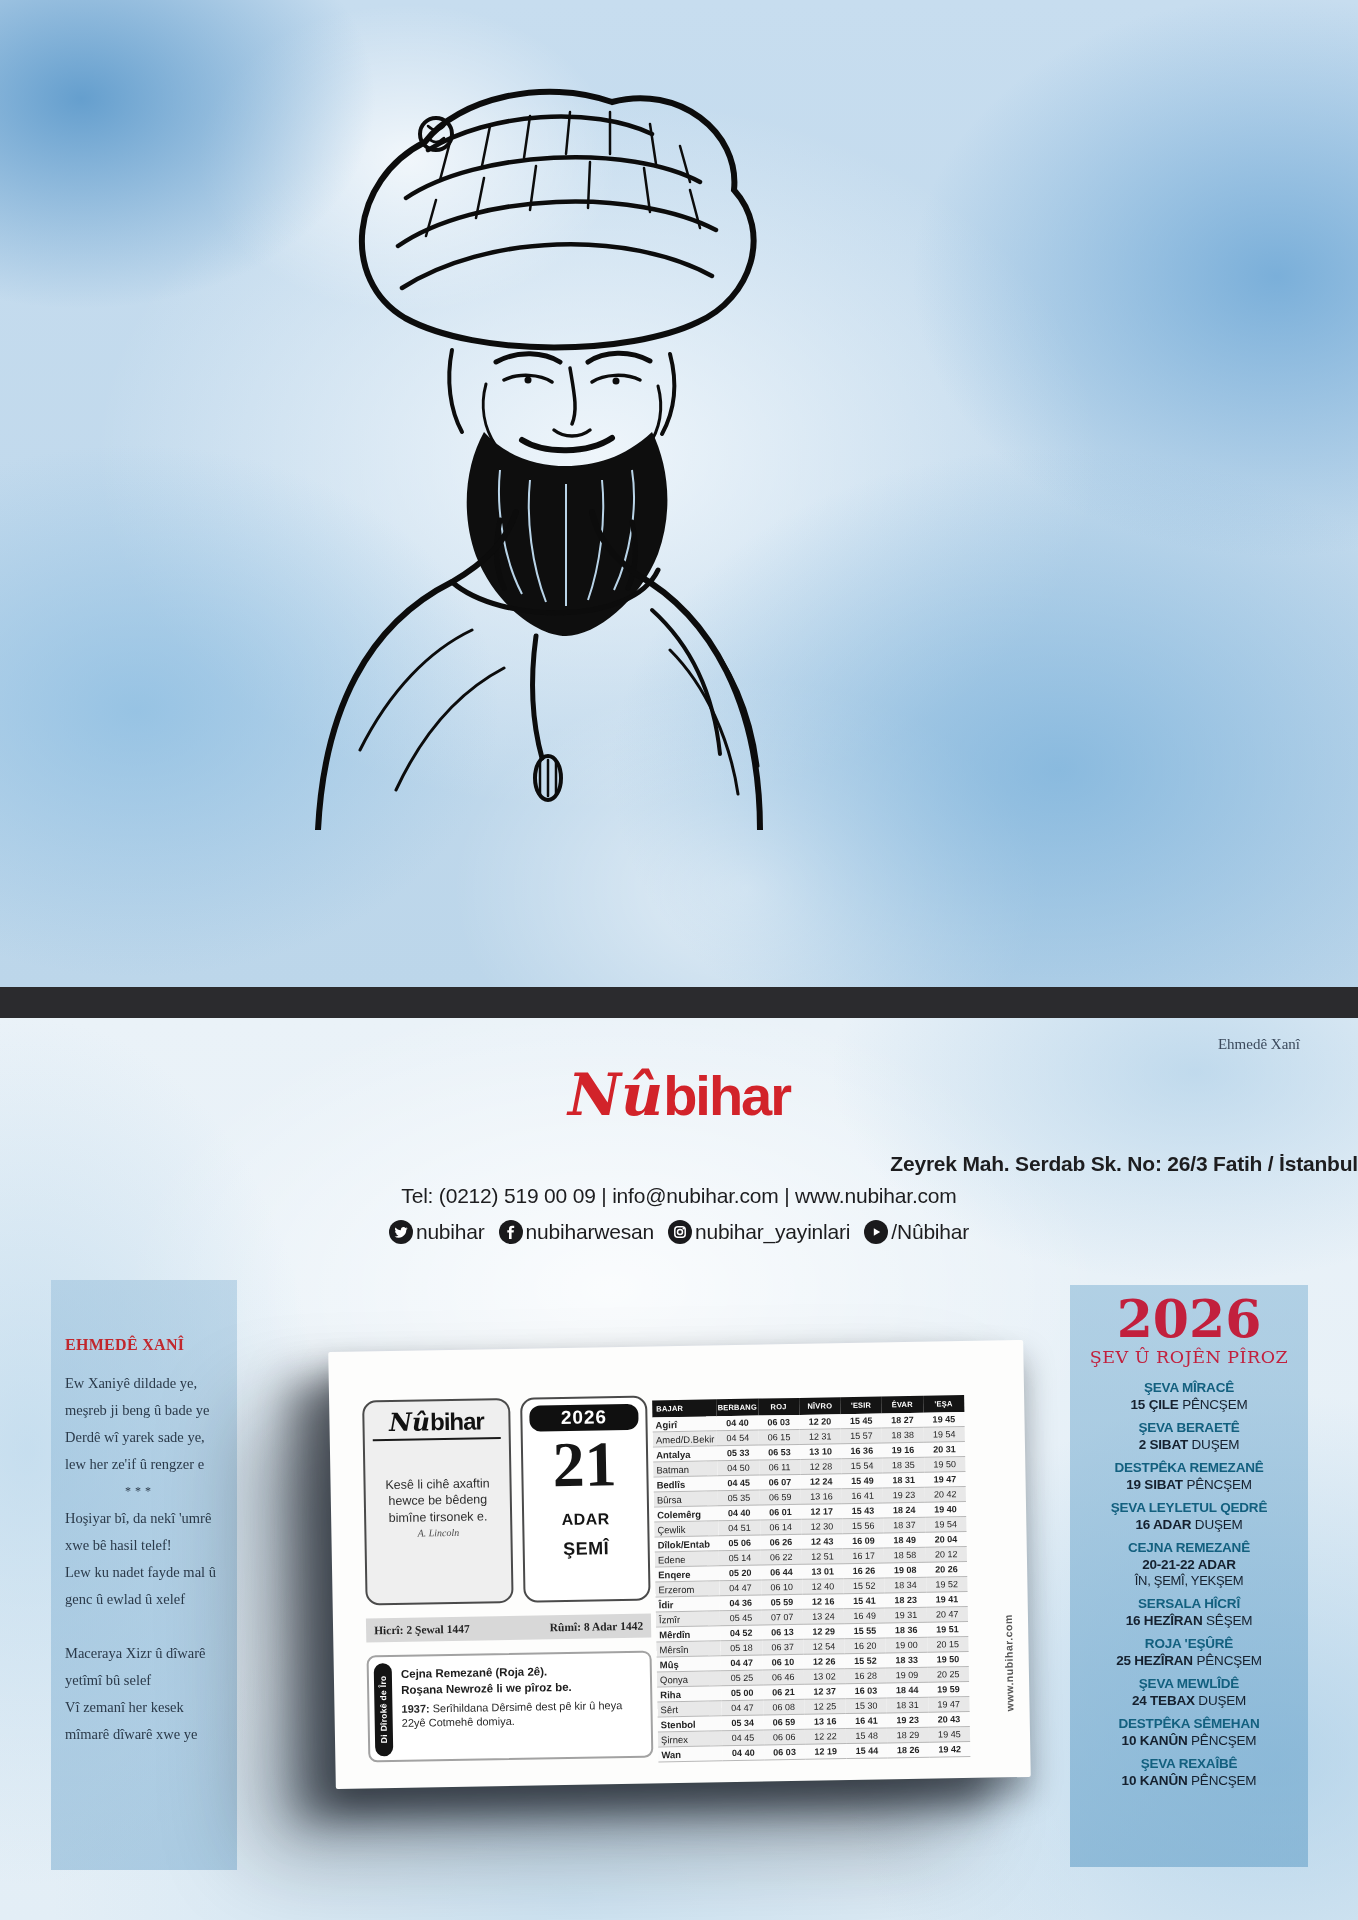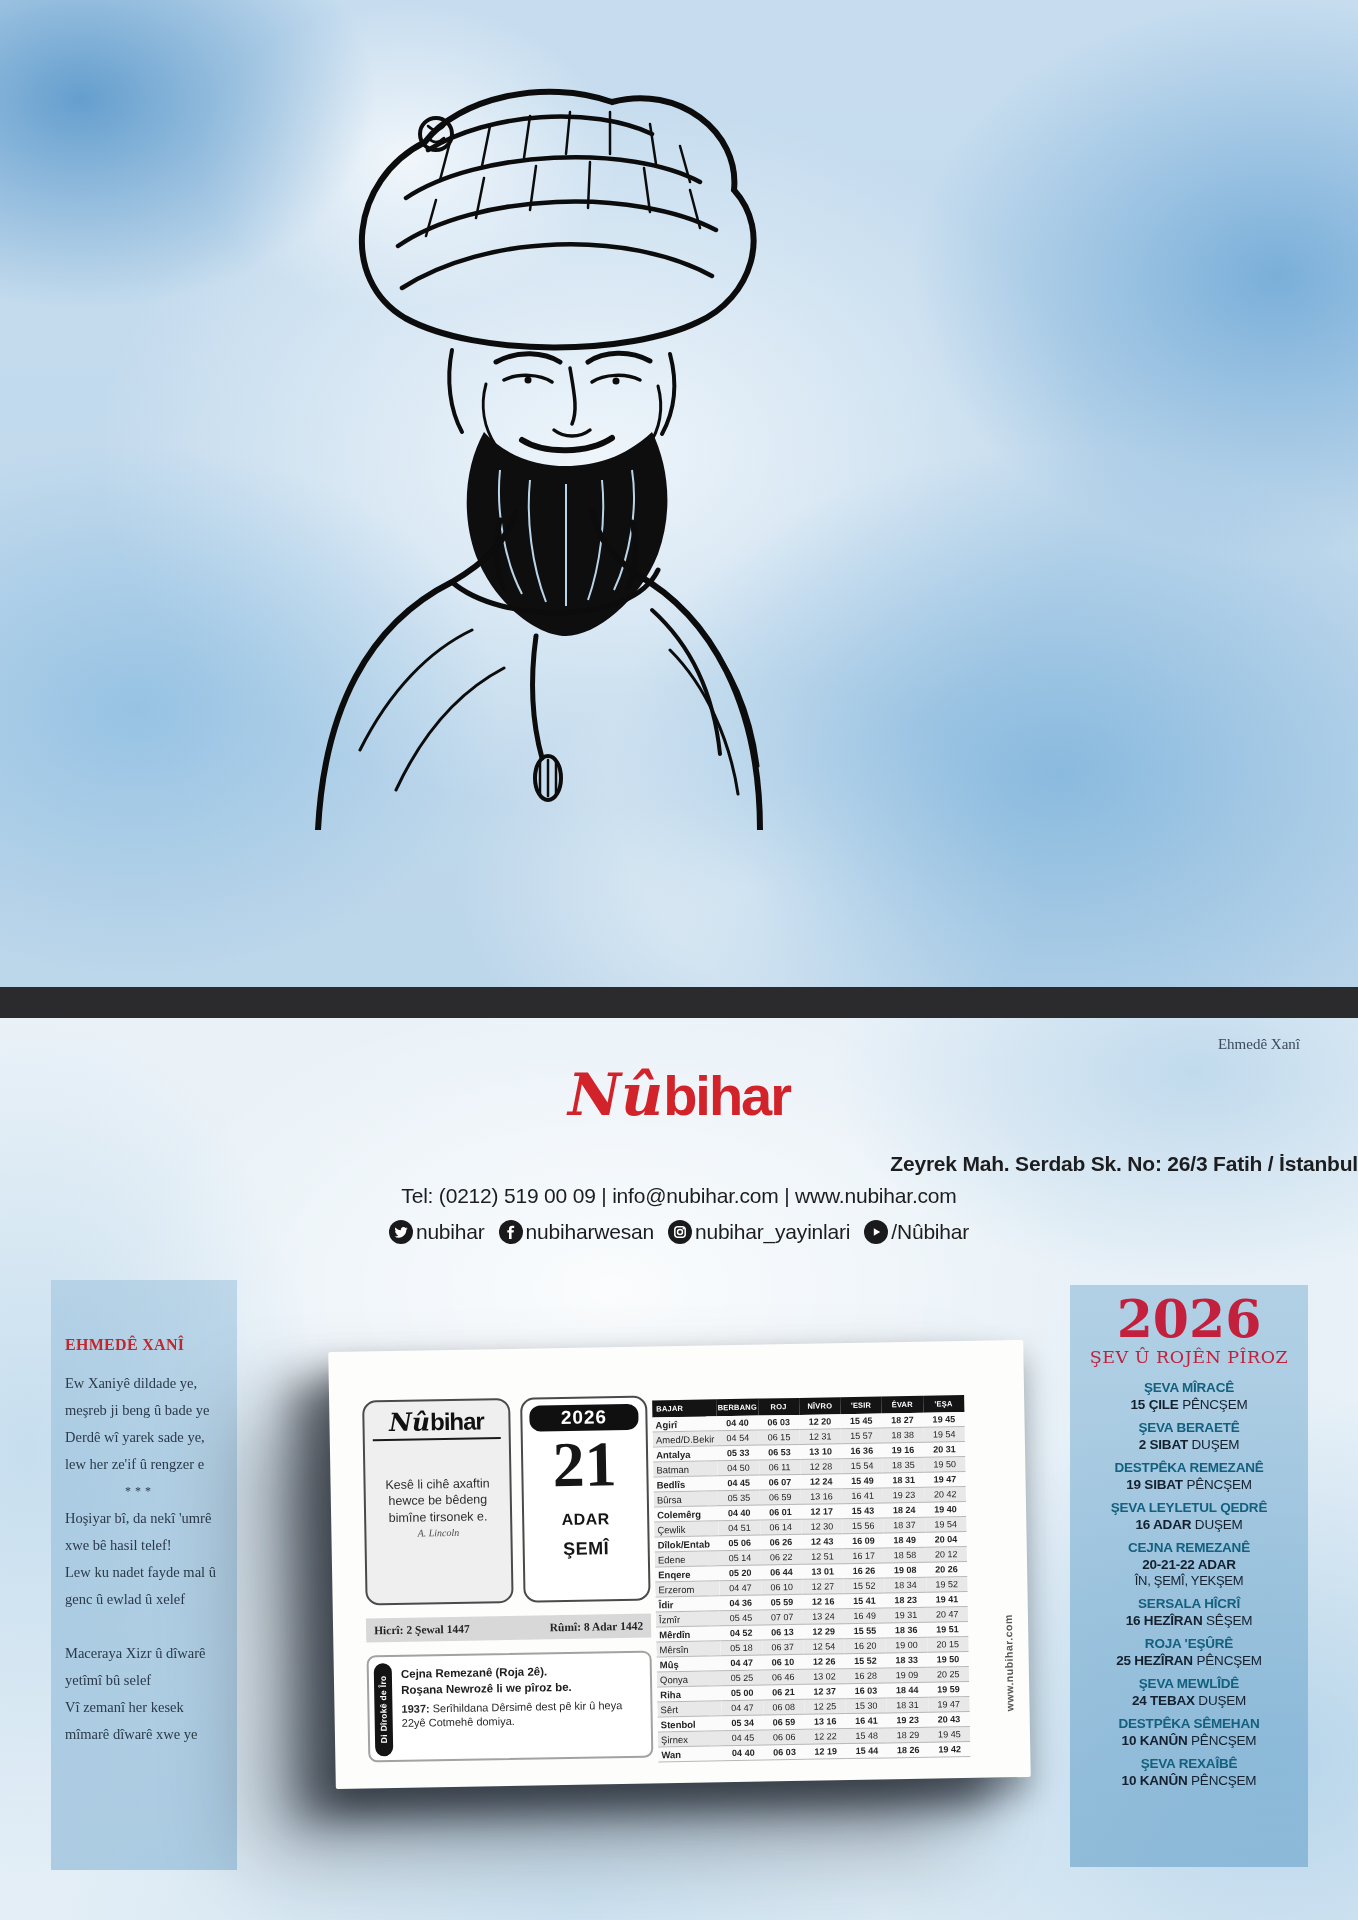--- a/index.html
+++ b/index.html
@@ -391,21 +391,21 @@
               <td>06 44</td>
               <td>13 01</td>
               <td>16 26</td>
               <td>19 08</td>
               <td>20 26</td>
             </tr>
             <tr class="row-reg">
               <td class="c-city">Erzerom</td>
               <td>04 47</td>
               <td>06 10</td>
-              <td>12 27</td>
+              <td>12 40</td>
               <td>15 52</td>
               <td>18 34</td>
               <td>19 52</td>
             </tr>
             <tr class="row-bold">
               <td class="c-city">Îdir</td>
               <td>04 36</td>
               <td>05 59</td>
               <td>12 16</td>
               <td>15 41</td>

